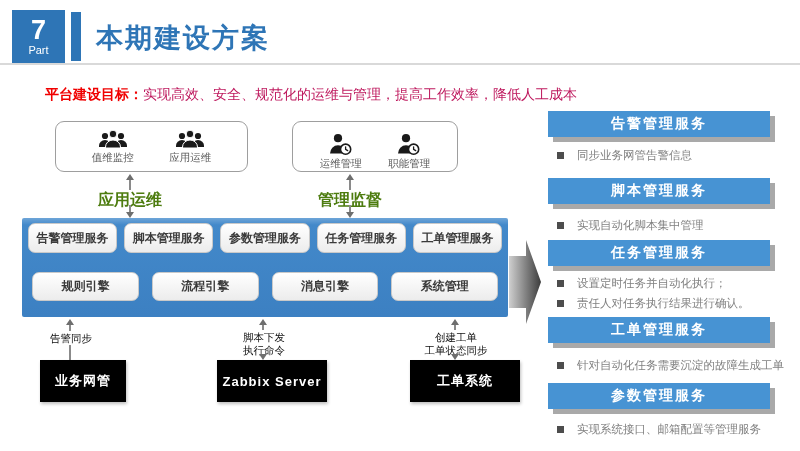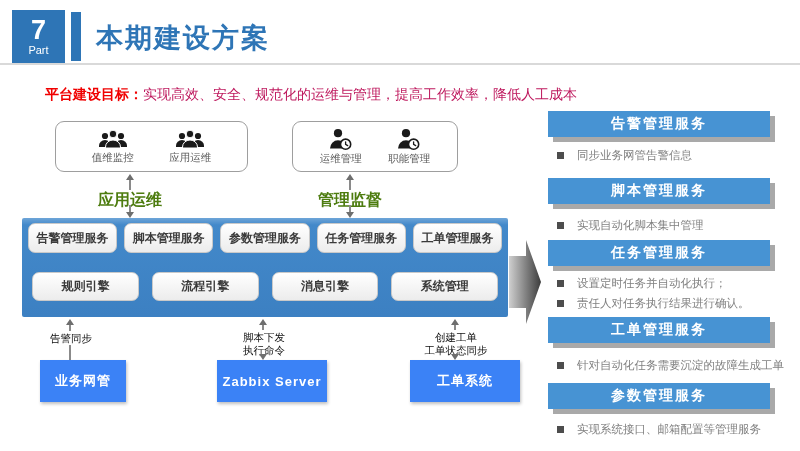--- a/index.html
+++ b/index.html
@@ -26,21 +26,21 @@
   .goal { position:absolute; left:45px; top:86px; font-size:14px; white-space:nowrap; }
   .goal-label { color:#f00000; font-weight:bold; }
   .goal-text { color:#be185d; }
   
   .group-box {
     position:absolute; top:121px; height:51px; background:#fff;
     border:1.5px solid #9e9e9e; border-radius:9px;
     display:flex; align-items:center; justify-content:space-evenly;
   }
   .gb1 { left:55px;  width:193px; }
-  .gb2 { left:292px; width:166px; }
+  .gb2 { left:292px; width:166px;align-items:flex-end; }
   .role { display:flex; flex-direction:column; align-items:center; gap:1px; }
   .role-label { font-size:10.5px; color:#595959; white-space:nowrap; }
   
   .vline { position:absolute; width:1.5px; background:#8a8a8a; }
   .arr-up, .arr-down { position:absolute; width:0; height:0;
     border-left:4.5px solid transparent; border-right:4.5px solid transparent; }
   .arr-up   { border-bottom:6.5px solid #6e6e6e; }
   .arr-down { border-top:6.5px solid #6e6e6e; }
   .conn-label {
     position:absolute; font-size:16px; font-weight:bold; color:#4d7c0f;
@@ -65,21 +65,21 @@
     display:flex; align-items:center; justify-content:center;
     font-size:12px; font-weight:600; color:#3a3a3a; white-space:nowrap;
   }
   .chip-row.engines .chip { height:29px; }
   .platform-label {
     margin-top:6px; text-align:center; color:#ffffff;
     font-size:13px; font-weight:bold; letter-spacing:2px;
   }
   
   .sys-box {
-    position:absolute; top:360px; height:42px; background:#3b82f6; color:#fff;
+    position:absolute; top:360px; height:42px; background:#000000; color:#fff;
     font-size:13px; font-weight:bold; letter-spacing:1px;
     display:flex; align-items:center; justify-content:center;
     box-shadow:1px 2px 3px rgba(0,0,0,0.25); white-space:nowrap;
   }
   
   .big-arrow { position:absolute; left:509px; top:240px; }
   
   .rp-header {
     position:absolute; left:548px; width:222px; height:26px;
     background:#4793D3; box-shadow:5px 5px 0 #a9a9a9;

